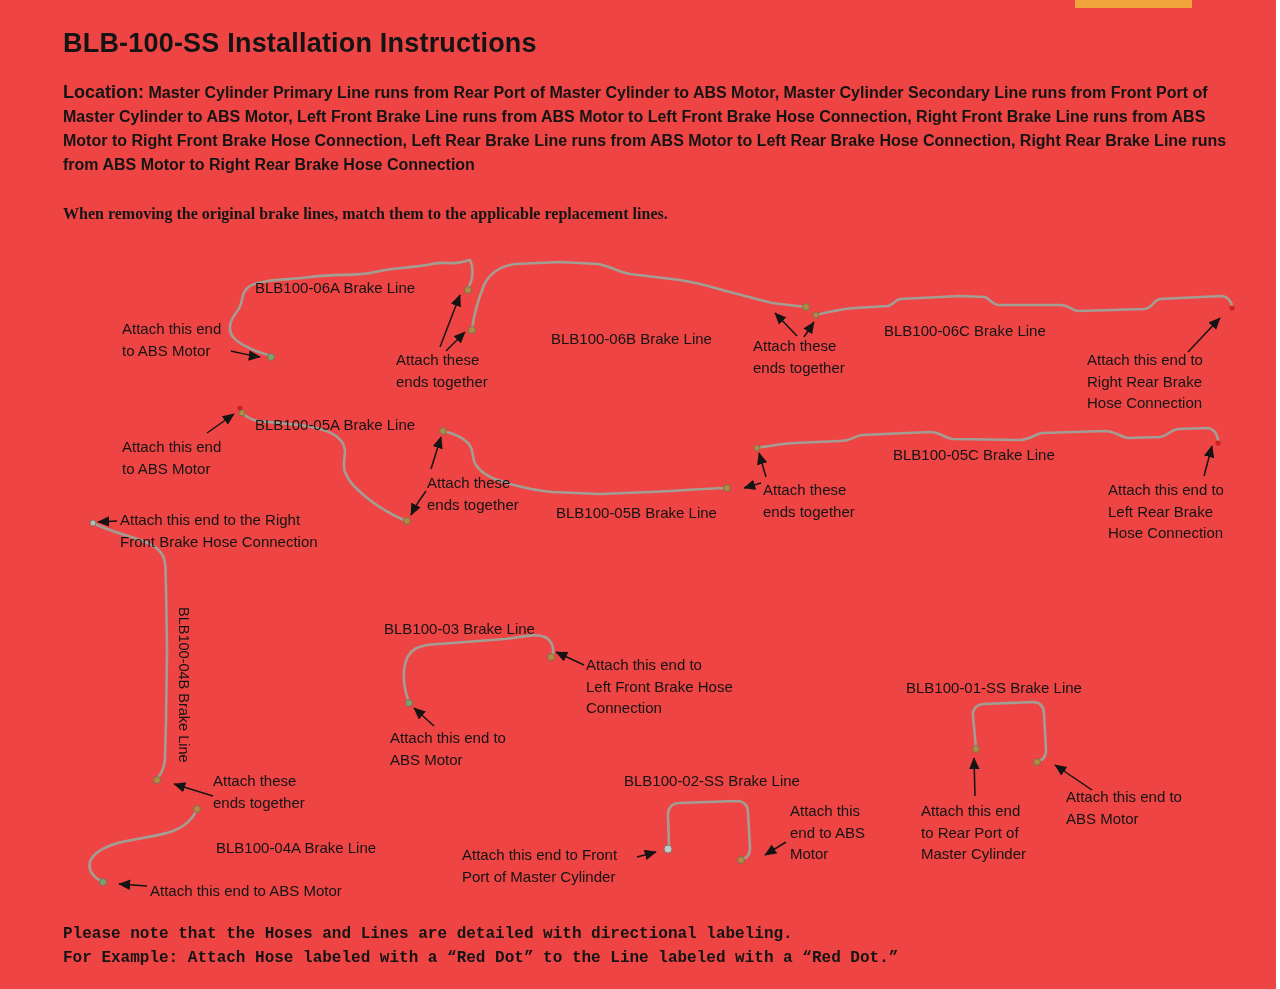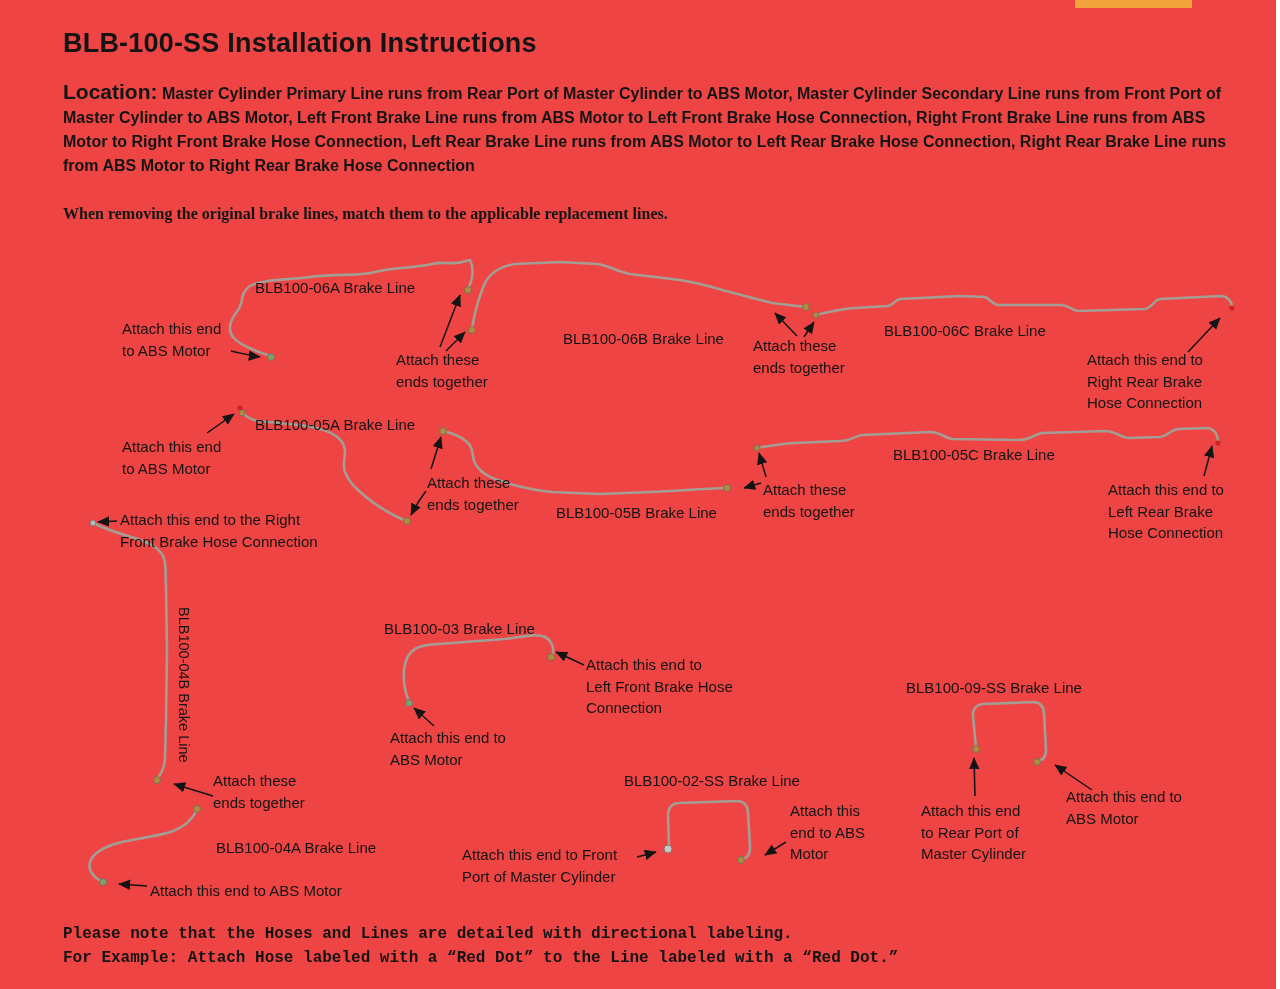--- a/index.html
+++ b/index.html
@@ -8,21 +8,21 @@
     font-family:"Liberation Sans", sans-serif; color:#141414; overflow:hidden;
   }
   .title {
     position:absolute; left:63px; top:28px;
     font-size:27px; font-weight:bold; letter-spacing:0.2px;
   }
   .location {
     position:absolute; left:63px; top:80px; width:1172px;
     font-size:16px; font-weight:bold; line-height:24px;
   }
-  .location .loc-head { font-size:21px; }
+  .location .loc-head { font-size:18px; }
   .intro {
     position:absolute; left:63px; top:205px;
     font-size:16px; font-weight:bold;font-family:Liberation Serif, serif;
   }
   .lbl {
     position:absolute; font-size:15px; line-height:21.5px;
     white-space:pre-line; color:#141414;
   }
   .lbl.vertical {
     writing-mode:vertical-rl; font-size:14.5px; height:176px;
@@ -120,21 +120,21 @@
       <path d="M 975,796 L 974,758"></path>
       <path d="M 1092,790 L 1055,765"></path>
     </g>
   </svg>
 
   <div class="lbl" style="left:255px;top:277px">BLB100-06A Brake Line</div>
   <div class="lbl" style="left:122px;top:318px">Attach this end
 to ABS Motor</div>
   <div class="lbl" style="left:396px;top:349px">Attach these
 ends together</div>
-  <div class="lbl" style="left:563px;top:328px">BLB100-06B Brake Line</div>
+  <div class="lbl" style="left:551px;top:328px">BLB100-06B Brake Line</div>
   <div class="lbl" style="left:753px;top:335px">Attach these
 ends together</div>
   <div class="lbl" style="left:884px;top:320px">BLB100-06C Brake Line</div>
   <div class="lbl" style="left:1087px;top:349px">Attach this end to
 Right Rear Brake
 Hose Connection</div>
   <div class="lbl" style="left:255px;top:414px">BLB100-05A Brake Line</div>
   <div class="lbl" style="left:122px;top:436px">Attach this end
 to ABS Motor</div>
   <div class="lbl" style="left:427px;top:472px">Attach these
@@ -148,21 +148,21 @@
 Hose Connection</div>
   <div class="lbl" style="left:120px;top:509px">Attach this end to the Right
 Front Brake Hose Connection</div>
   <div class="lbl vertical" style="left:172px;top:607px">BLB100-04B Brake Line</div>
   <div class="lbl" style="left:384px;top:618px">BLB100-03 Brake Line</div>
   <div class="lbl" style="left:586px;top:654px">Attach this end to
 Left Front Brake Hose
 Connection</div>
   <div class="lbl" style="left:390px;top:727px">Attach this end to
 ABS Motor</div>
-  <div class="lbl" style="left:906px;top:677px">BLB100-09-SS Brake Line</div>
+  <div class="lbl" style="left:906px;top:677px">BLB100-01-SS Brake Line</div>
   <div class="lbl" style="left:213px;top:770px">Attach these
 ends together</div>
   <div class="lbl" style="left:624px;top:770px">BLB100-02-SS Brake Line</div>
   <div class="lbl" style="left:790px;top:800px">Attach this
 end to ABS
 Motor</div>
   <div class="lbl" style="left:921px;top:800px">Attach this end
 to Rear Port of
 Master Cylinder</div>
   <div class="lbl" style="left:1066px;top:786px">Attach this end to

